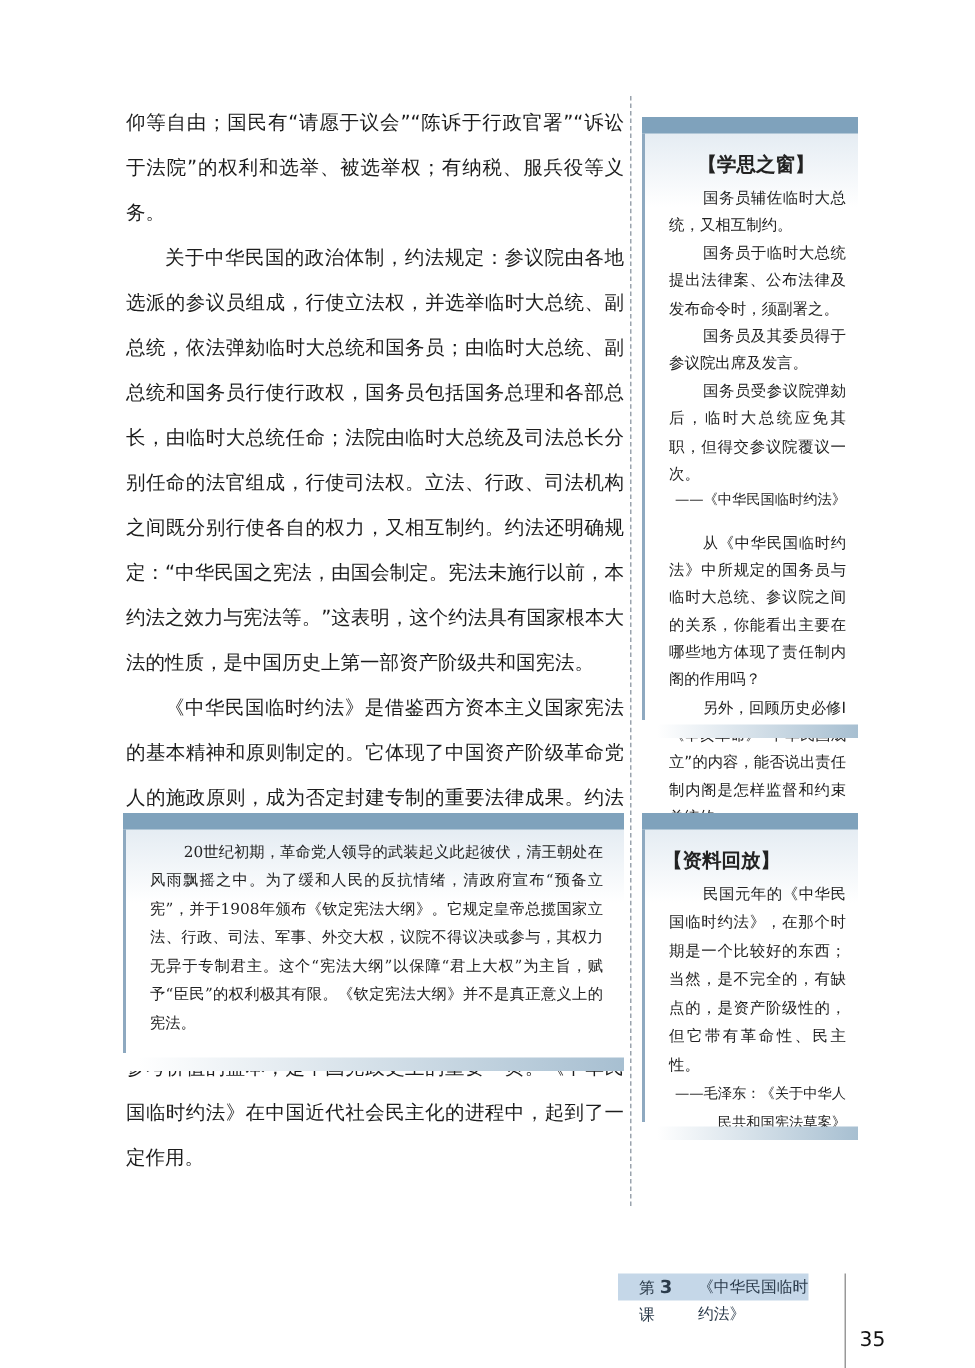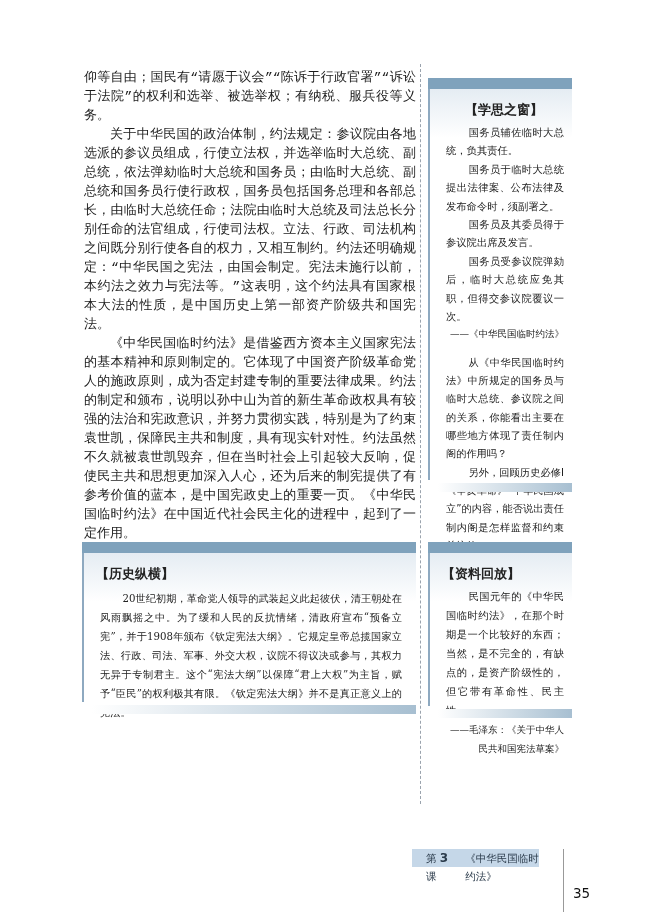--- a/index.html
+++ b/index.html
@@ -2,21 +2,21 @@
 <html><head>
 <meta charset="utf-8">
 <style>
   html, body { margin: 0; padding: 0; }
   body {
     width: 650px; height: 912px; background: #ffffff; position: relative; overflow: hidden;
     font-family: "DejaVu Sans", sans-serif; color: #222;
   }
   .main-col {
     position: absolute; left: 84px; top: 68px; width: 332px;
-    font-size: 13px; line-height: 19px; color: #1c1c1c; font-family: Liberation Mono, monospace;
+    font-size: 13px; line-height: 30px; color: #1c1c1c;
   }
   .main-col p { margin: 0; text-align: justify; }
   .main-col p.indent { text-indent: 2em; }
   .divider-dashed {
     position: absolute; left: 420px; top: 64px; width: 0; height: 740px;
     border-left: 1px dashed #9aa3ad;
   }
   .box {
     position: absolute; background: linear-gradient(#dfe8f0 0px, #ffffff 60px);
   }
@@ -34,21 +34,21 @@
 
   #box-xuesi { left: 428px; top: 78px; width: 144px; height: 414px; }
   #box-xuesi .title { padding: 12px 0 0 14px; margin-left: 23px; }
   #box-xuesi .content { padding: 4px 8px 0 18px; font-size: 10.3px; line-height: 18.4px; }
   #box-xuesi .question { font-family: "DejaVu Sans", sans-serif; font-size: 10.2px; line-height: 18.3px; margin-top: 10px; }
 
   #box-lishi { left: 82px; top: 542px; width: 334px; height: 172px; }
   #box-lishi .title { padding: 12px 0 0 14px; }
   #box-lishi .content { padding: 6px 14px 0 18px; font-size: 10.2px; line-height: 19px; }
 
-  #box-ziliao { left: 428px; top: 542px; width: 144px; height: 176px; }
+  #box-ziliao { left: 428px; top: 542px; width: 144px; height: 218px; }
   #box-ziliao .title { padding: 12px 0 0 14px; }
   #box-ziliao .content { padding: 4px 8px 0 18px; font-size: 10.3px; line-height: 19px; }
 
   .footer-bar {
     position: absolute; left: 412px; top: 849px; width: 127px; height: 18px;
     background: #c5d7e8; font-size: 10.5px; line-height: 18px; color: #2b3b4b;
     display: flex; gap: 14px; padding-left: 14px; box-sizing: border-box;
   }
   .footer-bar .lesson-num b { font-size: 12px; }
   .footer-vline { position: absolute; left: 563px; top: 849px; width: 1px; height: 63px; background: #999; }
@@ -63,35 +63,34 @@
   <p class="indent">《中华民国临时约法》是借鉴西方资本主义国家宪法的基本精神和原则制定的。它体现了中国资产阶级革命党人的施政原则，成为否定封建专制的重要法律成果。约法的制定和颁布，说明以孙中山为首的新生革命政权具有较强的法治和宪政意识，并努力贯彻实践，特别是为了约束袁世凯，保障民主共和制度，具有现实针对性。约法虽然不久就被袁世凯毁弃，但在当时社会上引起较大反响，促使民主共和思想更加深入人心，还为后来的制宪提供了有参考价值的蓝本，是中国宪政史上的重要一页。《中华民国临时约法》在中国近代社会民主化的进程中，起到了一定作用。</p>
 </div>
 
 <div class="divider-dashed"></div>
 
 <div class="box" id="box-xuesi">
   <div class="topbar"></div>
   <div class="leftbar"></div>
   <div class="title">【学思之窗】</div>
   <div class="content">
-    <p class="indent">国务员辅佐临时大总统，负其责任。</p>
+    <p class="indent">国务员辅佐临时大总统，又相互制约。</p>
     <p class="indent">国务员于临时大总统提出法律案、公布法律及发布命令时，须副署之。</p>
     <p class="indent">国务员及其委员得于参议院出席及发言。</p>
     <p class="indent">国务员受参议院弹劾后，临时大总统应免其职，但得交参议院覆议一次。</p>
     <p class="source">——《中华民国临时约法》</p>
     <p class="indent question">从《中华民国临时约法》中所规定的国务员与临时大总统、参议院之间的关系，你能看出主要在哪些地方体现了责任制内阁的作用吗？</p>
     <p class="indent question" style="margin-top:0">另外，回顾历史必修Ⅰ《辛亥革命》“中华民国成立”的内容，能否说出责任制内阁是怎样监督和约束总统的。</p>
   </div>
   <div class="bottombar"></div>
 </div>
 
 <div class="box" id="box-lishi">
   <div class="topbar"></div>
   <div class="leftbar"></div>
-  <div class="title">【历史纵横】</div>
   <div class="content">
     <p class="indent">20世纪初期，革命党人领导的武装起义此起彼伏，清王朝处在风雨飘摇之中。为了缓和人民的反抗情绪，清政府宣布“预备立宪”，并于1908年颁布《钦定宪法大纲》。它规定皇帝总揽国家立法、行政、司法、军事、外交大权，议院不得议决或参与，其权力无异于专制君主。这个“宪法大纲”以保障“君上大权”为主旨，赋予“臣民”的权利极其有限。《钦定宪法大纲》并不是真正意义上的宪法。</p>
   </div>
   <div class="bottombar"></div>
 </div>
 
 <div class="box" id="box-ziliao">
   <div class="topbar"></div>
   <div class="leftbar"></div>
   <div class="title">【资料回放】</div>

